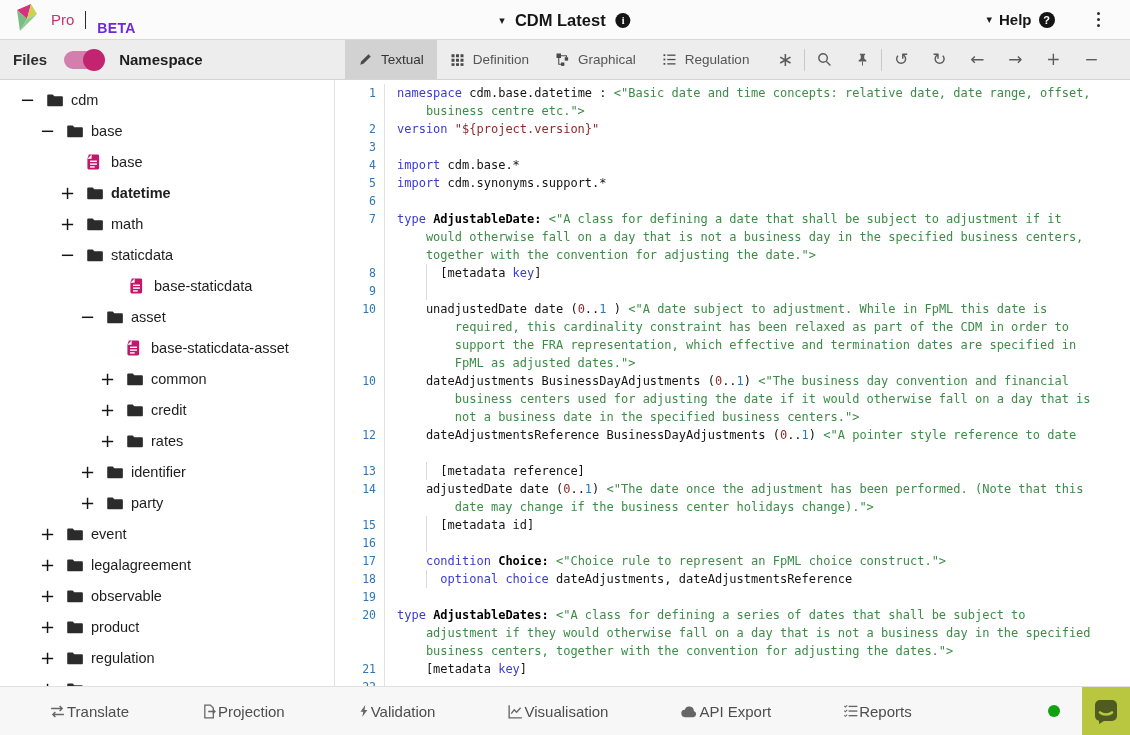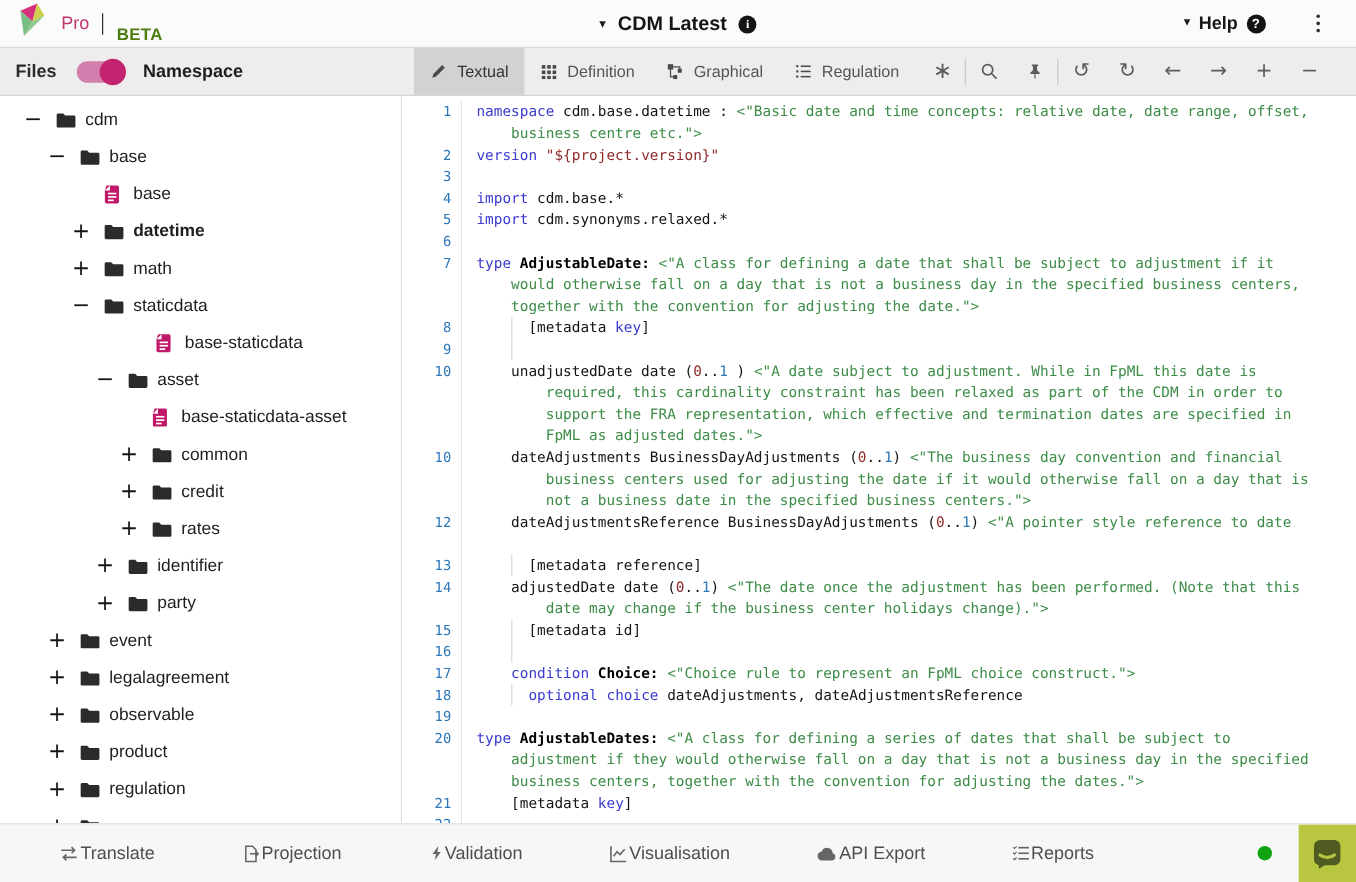--- a/index.html
+++ b/index.html
@@ -6,21 +6,21 @@
   html,body { width:1130px; height:735px; overflow:hidden; background:#fff;
     font-family:"Liberation Sans", sans-serif; }
   .app { width:1130px; height:735px; display:flex; flex-direction:column; position:relative; }
 
   
   .topbar { height:40px; flex:none; background:#fbfbfb; border-bottom:1px solid #d9d9d9;
     display:flex; align-items:center; position:relative; }
   .brand { display:flex; align-items:center; gap:11px; padding-left:14px; }
   .brand .pro { color:#c2356f; font-size:15px; font-weight:500; }
   .brand .bdiv { width:1px; height:18px; background:#2a2a2a; }
-  .brand .beta { color:#4d7c0f; font-size:14px; font-weight:700; letter-spacing:.3px;margin-top:16px; }
+  .brand .beta { color:#6d28d9; font-size:14px; font-weight:700; letter-spacing:.3px;margin-top:16px; }
   .version-selector { position:absolute; left:50%; top:0; height:40px; transform:translateX(-50%);
     display:flex; align-items:center; gap:10px; cursor:pointer; }
   .caret { font-size:11px; color:#1c1c1c; line-height:1; }
   .vtitle { font-size:16.5px; font-weight:700; color:#151515; }
   .circle-glyph { width:15px; height:15px; border-radius:50%; background:#141414; color:#fff;
     display:flex; align-items:center; justify-content:center; font-size:10px; font-weight:700;
     font-family:"Liberation Serif", serif; }
   .topbar-right { margin-left:auto; display:flex; align-items:center; gap:38px; padding-right:26px; }
   .help-group { display:flex; align-items:center; gap:7px; cursor:pointer; }
   .help-label { font-size:15px; font-weight:600; color:#161616; }
@@ -430,21 +430,21 @@
           </span>
           <span class="tlabel"></span>
         </div>
       </div>
     <div class="editor" id="code">
         <div class="code-row"><span class="ln">1</span><span class="ct"><span class="seg-kw">namespace</span><span class="seg-pl"> cdm.base.datetime : </span><span class="seg-doc">&lt;"Basic date and time concepts: relative date, date range, offset,</span></span></div>
         <div class="code-row"><span class="ln"></span><span class="ct"><span class="seg-doc">    business centre etc."&gt;</span></span></div>
         <div class="code-row"><span class="ln">2</span><span class="ct"><span class="seg-kw">version</span><span class="seg-str"> "${project.version}"</span></span></div>
         <div class="code-row"><span class="ln">3</span><span class="ct"></span></div>
         <div class="code-row"><span class="ln">4</span><span class="ct"><span class="seg-kw">import</span><span class="seg-pl"> cdm.base.*</span></span></div>
-        <div class="code-row"><span class="ln">5</span><span class="ct"><span class="seg-kw">import</span><span class="seg-pl"> cdm.synonyms.relaxed.*</span></span></div>
+        <div class="code-row"><span class="ln">5</span><span class="ct"><span class="seg-kw">import</span><span class="seg-pl"> cdm.synonyms.support.*</span></span></div>
         <div class="code-row"><span class="ln">6</span><span class="ct"></span></div>
         <div class="code-row"><span class="ln">7</span><span class="ct"><span class="seg-kw">type</span><span class="seg-b"> AdjustableDate:</span><span class="seg-doc"> &lt;"A class for defining a date that shall be subject to adjustment if it</span></span></div>
         <div class="code-row"><span class="ln"></span><span class="ct"><span class="seg-doc">    would otherwise fall on a day that is not a business day in the specified business centers,</span></span></div>
         <div class="code-row"><span class="ln"></span><span class="ct"><span class="seg-doc">    together with the convention for adjusting the date."&gt;</span></span></div>
         <div class="code-row"><span class="ln">8</span><span class="guide"></span><span class="ct"><span class="seg-pl">      [metadata </span><span class="seg-kw">key</span><span class="seg-pl">]</span></span></div>
         <div class="code-row"><span class="ln">9</span><span class="guide"></span><span class="ct"></span></div>
         <div class="code-row"><span class="ln">10</span><span class="ct"><span class="seg-pl">    unadjustedDate date (</span><span class="seg-n0">0</span><span class="seg-pl">..</span><span class="seg-n1">1</span><span class="seg-pl"> ) </span><span class="seg-doc">&lt;"A date subject to adjustment. While in FpML this date is</span></span></div>
         <div class="code-row"><span class="ln"></span><span class="ct"><span class="seg-doc">        required, this cardinality constraint has been relaxed as part of the CDM in order to</span></span></div>
         <div class="code-row"><span class="ln"></span><span class="ct"><span class="seg-doc">        support the FRA representation, which effective and termination dates are specified in</span></span></div>
         <div class="code-row"><span class="ln"></span><span class="ct"><span class="seg-doc">        FpML as adjusted dates."&gt;</span></span></div>

